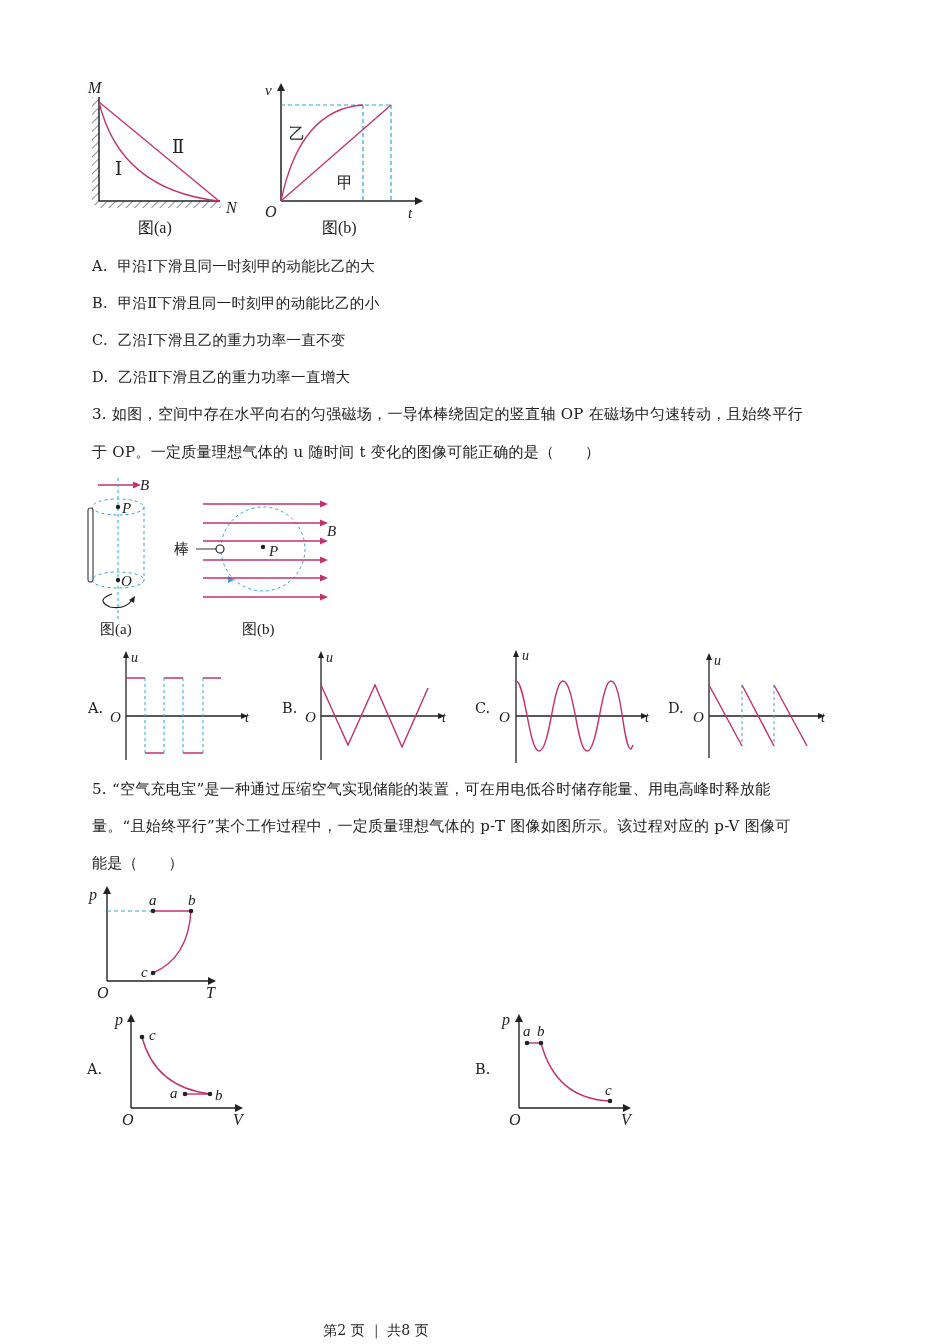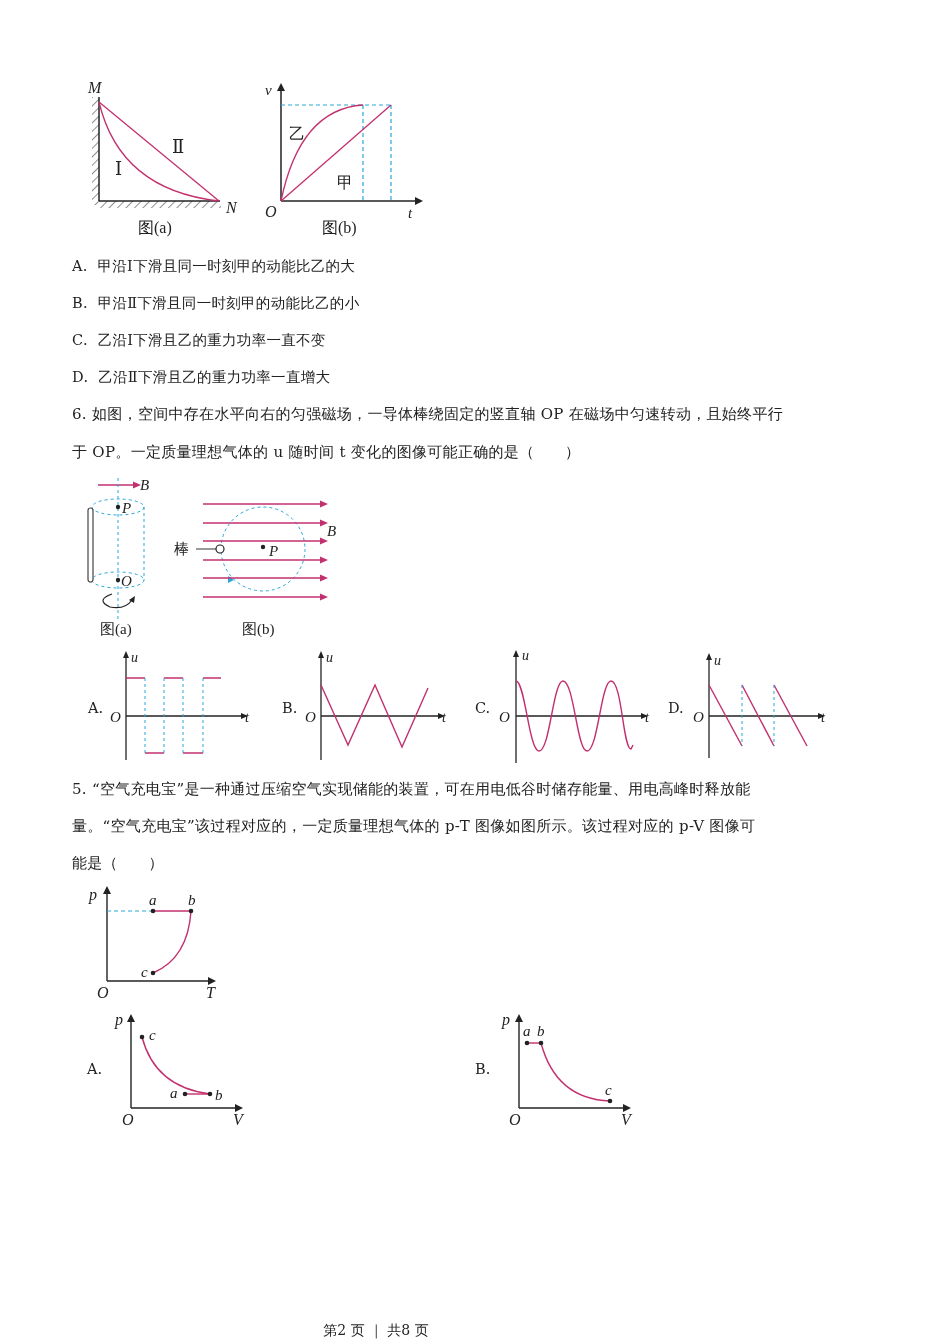--- a/index.html
+++ b/index.html
@@ -1,18 +1,18 @@
 <!DOCTYPE html>
 <html><head>
 <meta charset="utf-8">
 <style>
   html, body { margin:0; padding:0; background:#fff; }
   body { width:950px; height:1344px; position:relative; overflow:hidden;
          font-family:"DejaVu Serif","Liberation Serif",serif; color:#222; }
-  .line { position:absolute; left:72px; font-size:15px; white-space:nowrap; letter-spacing:0.3px; }
+  .line { position:absolute; left:92px; font-size:15px; white-space:nowrap; letter-spacing:0.3px; }
   .opt { font-size:14.5px; }
   svg { position:absolute; overflow:visible; }
   svg text { font-family:"Liberation Serif","DejaVu Serif",serif; fill:#222; }
   .ital { font-style:italic; }
   .footer { position:absolute; top:1322px; left:0; width:752px; text-align:center; font-size:14px; }
   .optlabel { position:absolute; font-size:14.5px; }
 </style>
 </head>
 <body>
 
@@ -51,21 +51,21 @@
   <text x="29" y="64" font-size="16">乙</text>
   <text x="77" y="113" font-size="16">甲</text>
   <text x="62" y="158" font-size="16">图(b)</text>
 </svg>
 
 <div class="line opt" style="top:257px"><span>A.</span>&nbsp;&nbsp;<span>甲沿Ⅰ下滑且同一时刻甲的动能比乙的大</span></div>
 <div class="line opt" style="top:294px"><span>B.</span>&nbsp;&nbsp;<span>甲沿Ⅱ下滑且同一时刻甲的动能比乙的小</span></div>
 <div class="line opt" style="top:331px"><span>C.</span>&nbsp;&nbsp;<span>乙沿Ⅰ下滑且乙的重力功率一直不变</span></div>
 <div class="line opt" style="top:368px"><span>D.</span>&nbsp;&nbsp;<span>乙沿Ⅱ下滑且乙的重力功率一直增大</span></div>
 
-<div class="line" style="top:405px">6. 如图，空间中存在水平向右的匀强磁场，一导体棒绕固定的竖直轴 OP 在磁场中匀速转动，且始终平行</div>
+<div class="line" style="top:405px">3. 如图，空间中存在水平向右的匀强磁场，一导体棒绕固定的竖直轴 OP 在磁场中匀速转动，且始终平行</div>
 <div class="line" style="top:443px">于 OP。一定质量理想气体的 u 随时间 t 变化的图像可能正确的是（　　）</div>
 
 <svg style="left:80px;top:472px" width="80" height="170" viewBox="0 0 80 170">
   <line x1="18" y1="13" x2="55" y2="13" stroke="#c2306e" stroke-width="1.3"></line>
   <polygon points="53,9.5 61,13 53,16.5" fill="#c2306e"></polygon>
   <text x="60" y="18" font-size="15" class="ital">B</text>
   <line x1="38" y1="6" x2="38" y2="148" stroke="#2aa7d9" stroke-width="1" stroke-dasharray="3,3"></line>
   <ellipse cx="38" cy="35" rx="26" ry="8" fill="none" stroke="#2aa7d9" stroke-width="1" stroke-dasharray="3,3"></ellipse>
   <ellipse cx="38" cy="108" rx="26" ry="8" fill="none" stroke="#2aa7d9" stroke-width="1" stroke-dasharray="3,3"></ellipse>
   <line x1="64" y1="35" x2="64" y2="108" stroke="#2aa7d9" stroke-width="1" stroke-dasharray="3,3"></line>
@@ -167,21 +167,21 @@
   <g stroke="#2aa7d9" stroke-width="1" stroke-dasharray="3,3">
     <line x1="52" y1="37" x2="52" y2="98"></line>
       <line x1="84" y1="37" x2="84" y2="98"></line>
   </g>
   <text x="24" y="17" font-size="14" class="ital">u</text>
   <text x="131" y="74" font-size="14" class="ital">t</text>
   <text x="3" y="74" font-size="15" class="ital">O</text>
 </svg>
 
 <div class="line" style="top:780px">5. “空气充电宝”是一种通过压缩空气实现储能的装置，可在用电低谷时储存能量、用电高峰时释放能</div>
-<div class="line" style="top:817px">量。“空气充电宝”该过程对应的，一定质量理想气体的 p-T 图像如图所示。该过程对应的 p-V 图像可</div>
+<div class="line" style="top:817px">量。“且始终平行”某个工作过程中，一定质量理想气体的 p-T 图像如图所示。该过程对应的 p-V 图像可</div>
 <div class="line" style="top:854px">能是（　　）</div>
 
 <svg style="left:80px;top:880px" width="160" height="125" viewBox="0 0 160 125">
   <line x1="27" y1="101" x2="27" y2="12" stroke="#222" stroke-width="1.4"></line>
   <polygon points="23,14 27,6 31,14" fill="#222"></polygon>
   <line x1="27" y1="101" x2="130" y2="101" stroke="#222" stroke-width="1.4"></line>
   <polygon points="128,97 136,101 128,105" fill="#222"></polygon>
   <line x1="27" y1="31" x2="73" y2="31" stroke="#2aa7d9" stroke-width="1.2" stroke-dasharray="4,3"></line>
   <line x1="73" y1="31" x2="111" y2="31" stroke="#c2306e" stroke-width="1.4"></line>
   <path d="M111 31 Q 108 78 73 93" fill="none" stroke="#c2306e" stroke-width="1.4"></path>

